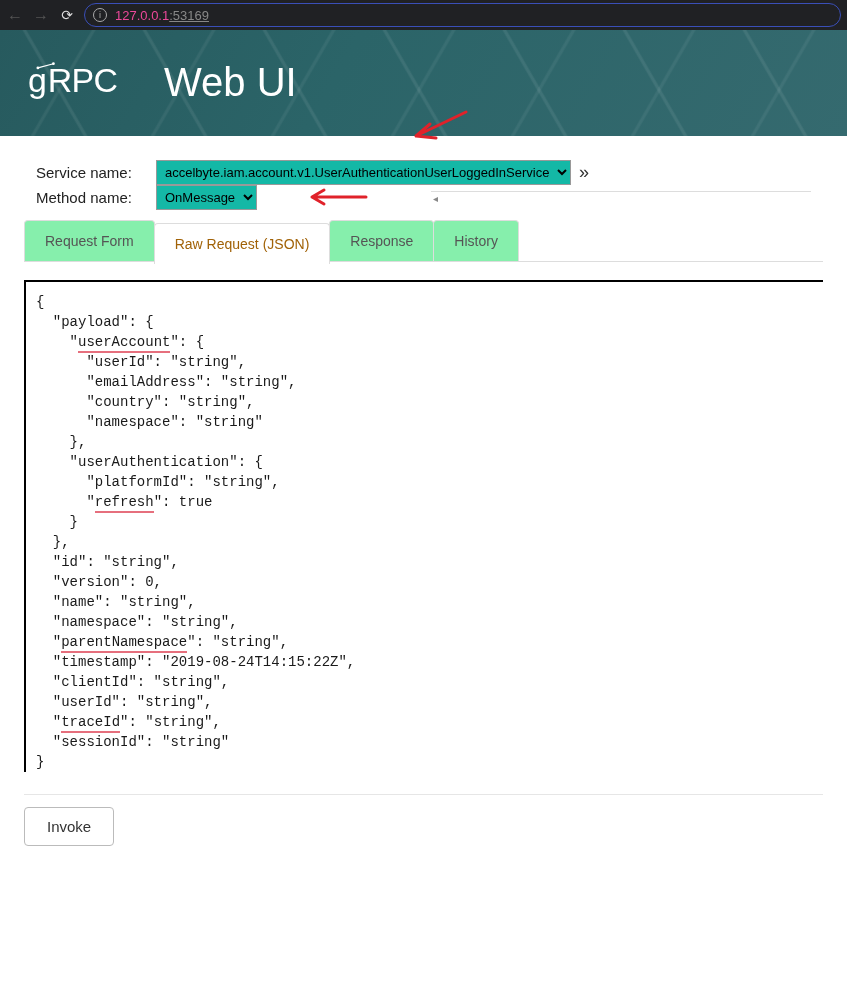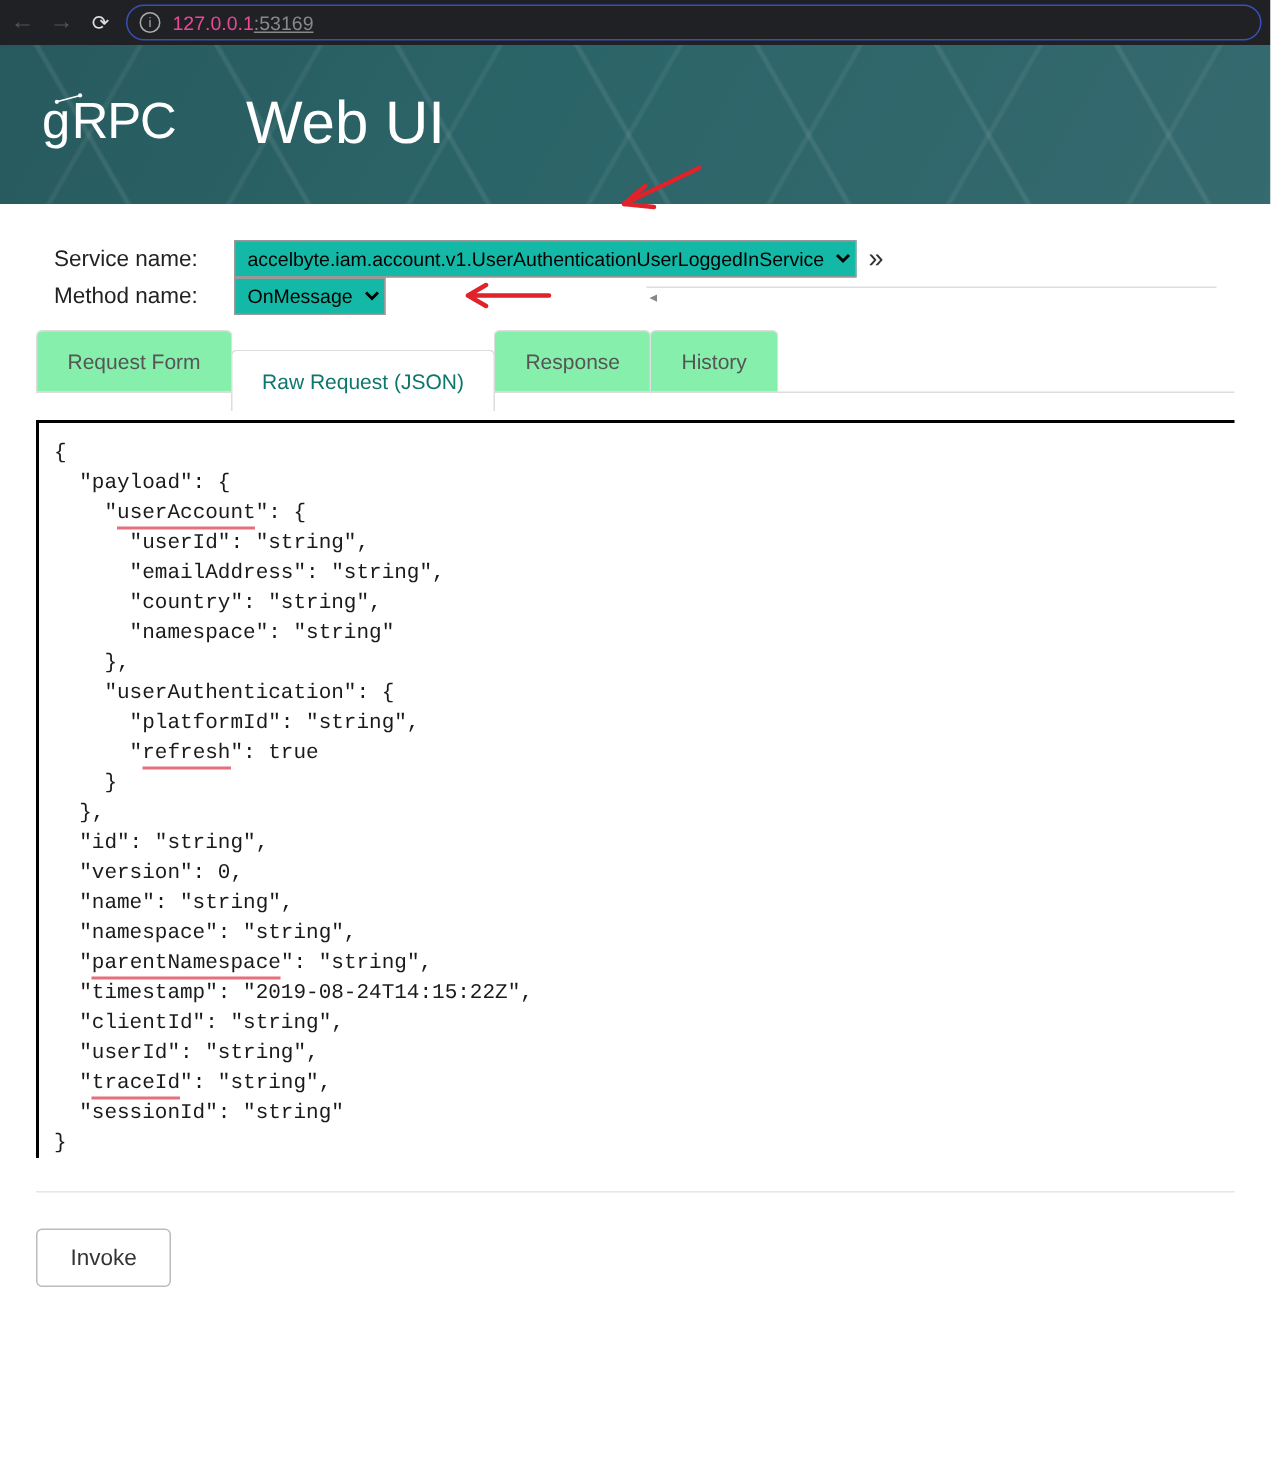--- a/index.html
+++ b/index.html
@@ -32,29 +32,29 @@
 .form-area { padding: 24px 36px 10px; }
 .form-row { display:flex; align-items:center; margin-bottom: 0; }
 .form-row label { width: 120px; font-size: 15px; color:#222; }
 .form-row select { font-size: 13px; padding: 3px 4px; border: 1px solid #999; background:#14b8a6; }
 .chevrons { font-size: 18px; color:#333; margin-left: 8px; cursor:pointer; }
 .scroll-hint { margin-left:auto; width:380px; height:14px; border-top:1px solid #ddd; display:flex; align-items:center; font-size:10px; color:#888; padding-left:2px;}
 
 
 .tabs { display:flex; margin: 0 24px; border-bottom: 1px solid #ddd; }
 .tab { padding: 12px 20px; font-size: 14px; color:#555; border:1px solid #ddd; border-bottom:none; background:#86efac; border-radius: 4px 4px 0 0; margin-right:-1px; cursor:pointer; }
-.tab.active { background:#fff; color:#0f766e; position:relative; top:13px; }
+.tab.active { background:#fff; color:#a16207; position:relative; top:3px; }
 
 
 .editor-wrap { margin: 18px 24px 0; border-top: 2px solid #000; border-left: 2px solid #000; padding: 10px 0 0 10px; }
 .editor { font-family: "Courier New", monospace; font-size: 14px; line-height: 20px; color:#1a1a1a; white-space: pre; min-height: 480px; }
 .editor .ul { border-bottom: 2px solid rgba(220,50,70,0.7); padding-bottom:1px; }
 
 
-.invoke-wrap { margin: 22px 24px 24px; padding-top: 24px; border-top: 1px solid #e6e6e6; }
+.invoke-wrap { margin: 22px 24px 24px; padding-top: 12px; border-top: 1px solid #e6e6e6; }
 .invoke-btn { padding: 10px 22px; font-size: 15px; background:#fff; border:1px solid #bbb; border-radius:4px; cursor:pointer; color:#333; }
 
 
 .anno { position:absolute; pointer-events:none; }
 </style>
 </head>
 <body>
 
 <div class="browser-bar">
   <span class="nav-btn disabled">←</span>

